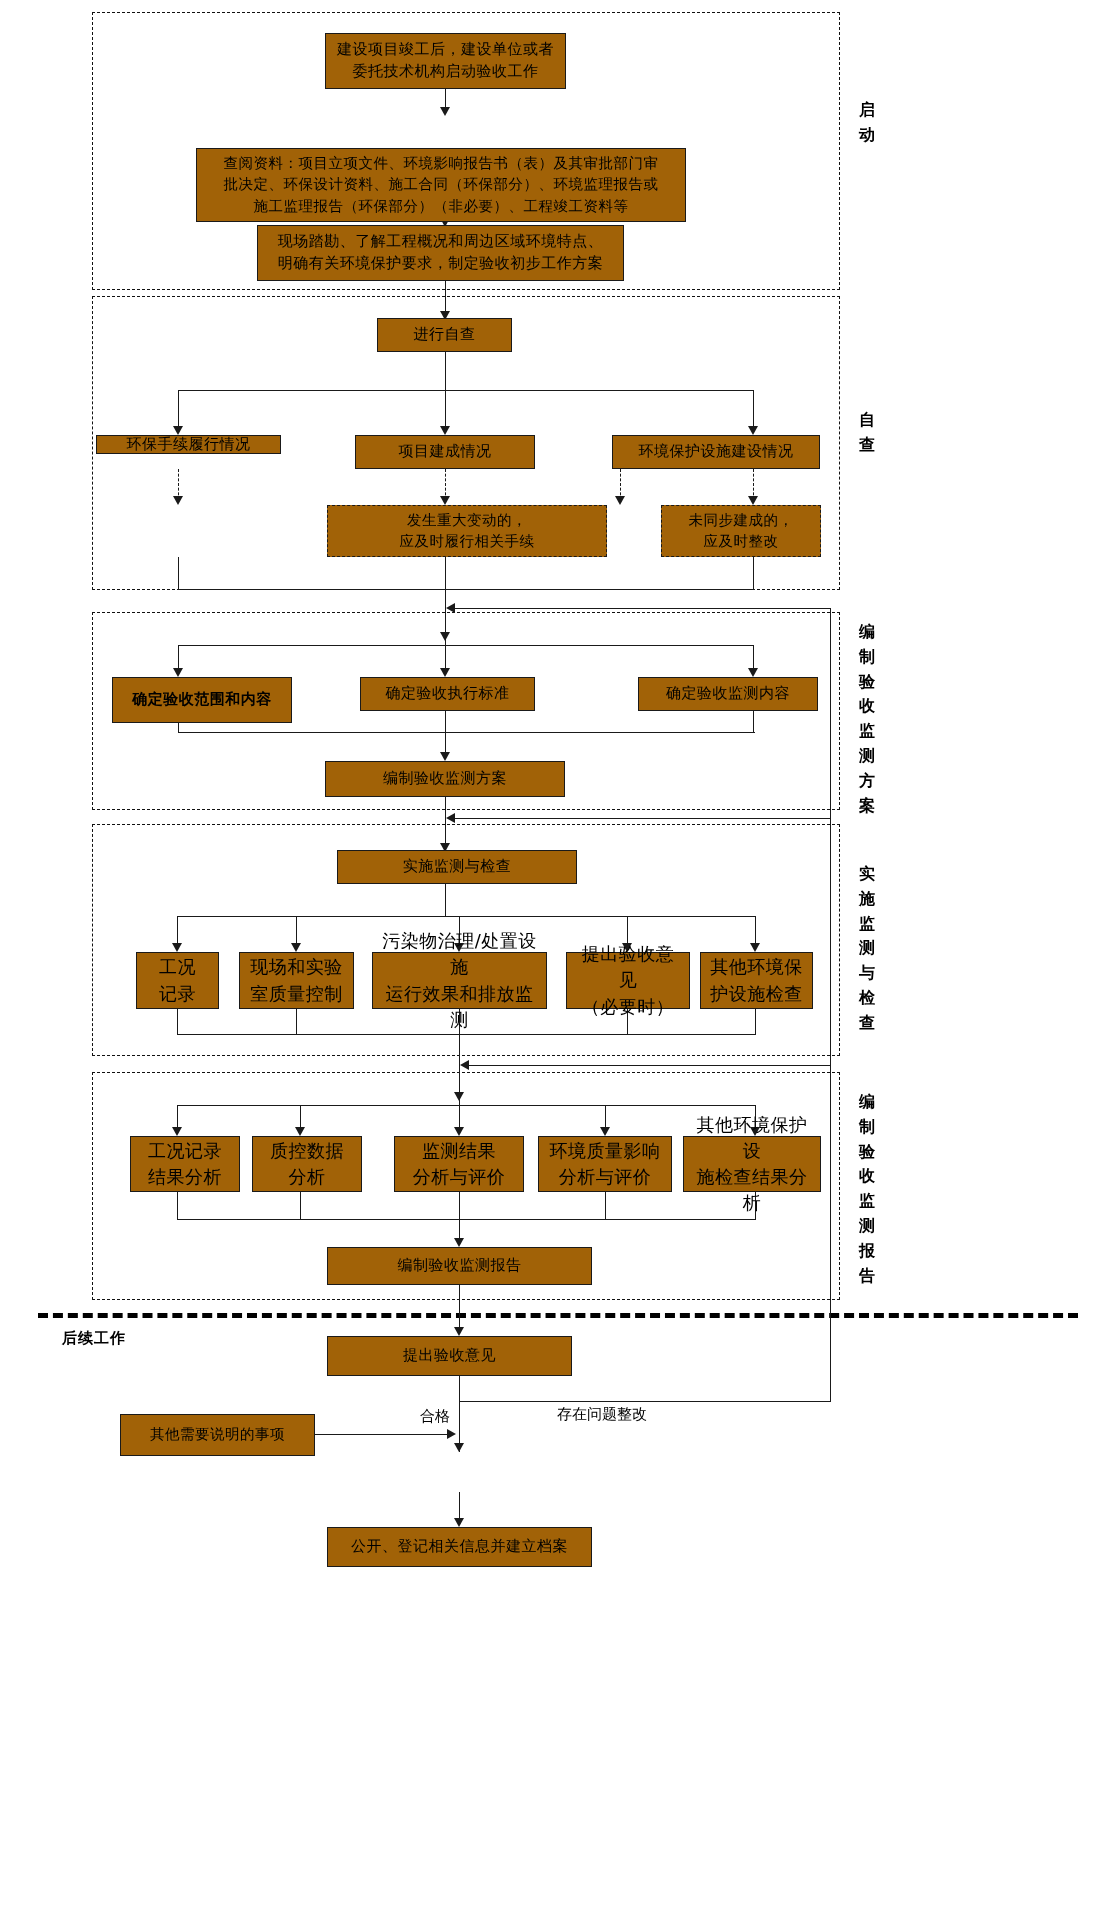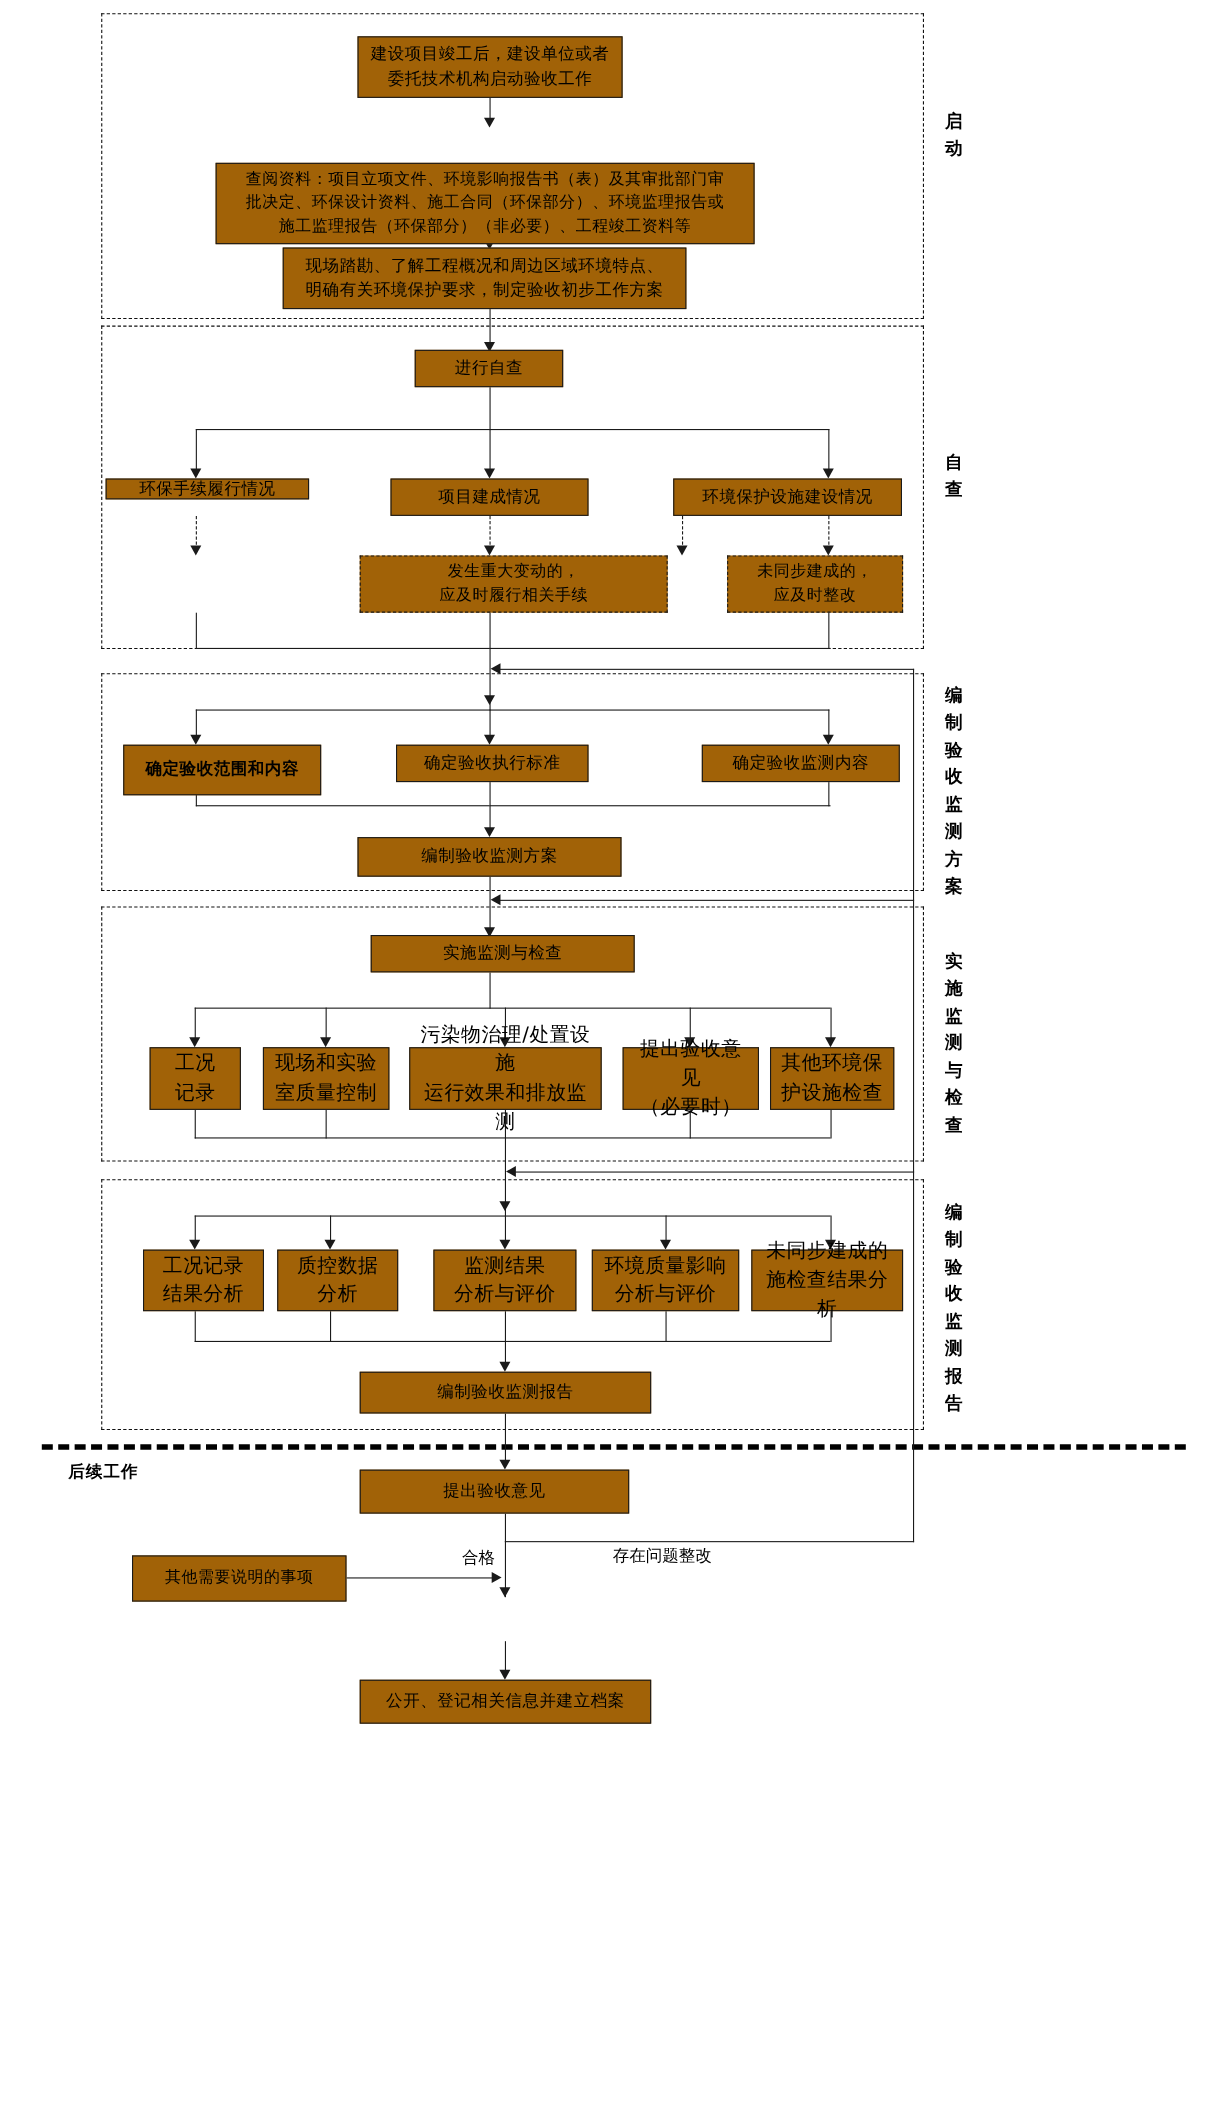--- a/index.html
+++ b/index.html
@@ -287,21 +287,21 @@
   <div class="arrow arr-down" style="left:750px;top:1127px;"></div>
 
   <div class="box xs" style="left:130px;top:1136px;width:110px;height:56px;">工况记录
 结果分析</div>
   <div class="box xs" style="left:252px;top:1136px;width:110px;height:56px;">质控数据
 分析</div>
   <div class="box xs" style="left:394px;top:1136px;width:130px;height:56px;">监测结果
 分析与评价</div>
   <div class="box xs" style="left:538px;top:1136px;width:134px;height:56px;">环境质量影响
 分析与评价</div>
-  <div class="box xs" style="left:683px;top:1136px;width:138px;height:56px;">未同步建成的
+  <div class="box xs" style="left:683px;top:1136px;width:138px;height:56px;">其他环境保护设
 施检查结果分析</div>
 
   <div class="ln vl" style="left:177px;top:1192px;height:28px;"></div>
   <div class="ln vl" style="left:300px;top:1192px;height:28px;"></div>
   <div class="ln vl" style="left:605px;top:1192px;height:28px;"></div>
   <div class="ln vl" style="left:755px;top:1192px;height:28px;"></div>
   <div class="ln hl" style="left:177px;top:1219px;width:578px;"></div>
   <div class="ln vl" style="left:459px;top:1192px;height:49px;"></div>
   <div class="arrow arr-down" style="left:454px;top:1238px;"></div>
 

